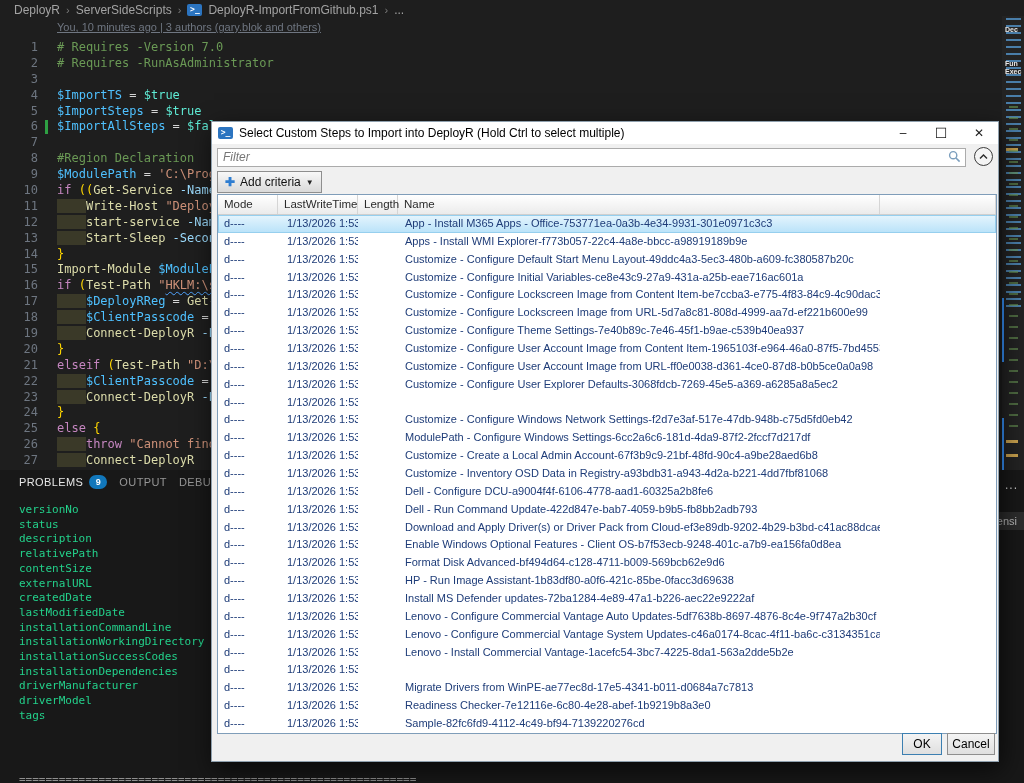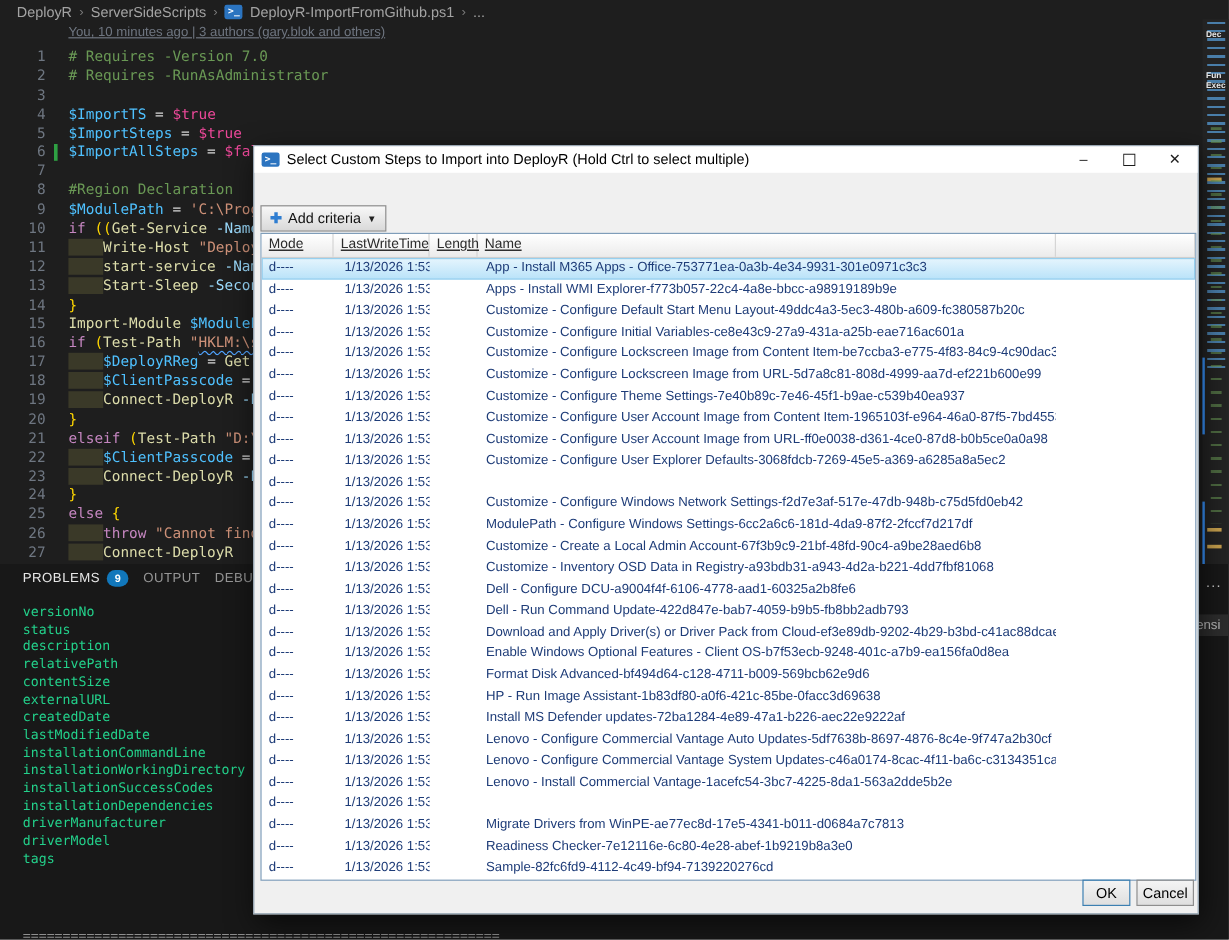--- a/index.html
+++ b/index.html
@@ -12,21 +12,21 @@
   .bc-sep{color:#7b7b7b;font-size:11px;}
   .ps-badge{width:15px;height:12px;background:#2b74c0;color:#fff;border-radius:2px;
             font:bold 8px "DejaVu Sans Mono",monospace;display:inline-flex;align-items:center;
             justify-content:center;line-height:1;}
   .blame{position:absolute;top:21px;left:57px;font-size:11px;color:#6f7681;white-space:nowrap;text-decoration:underline;}
   .code{position:absolute;top:40px;left:0;right:0;font:12px/15.9px "DejaVu Sans Mono",monospace;}
   .cline{display:flex;position:relative;height:15.9px;white-space:pre;}
   .ln{flex:0 0 38px;text-align:right;color:#6e7681;user-select:none;}
   .ctext{margin-left:19px;white-space:pre;color:#d4d4d4;}
   .gutadd{position:absolute;left:45px;top:1px;bottom:1px;width:3px;background:#2ea043;}
-  .t-cmt{color:#6a9955;} .t-var{color:#4fc1ff;} .t-const{color:#ec4899;}
+  .t-cmt{color:#6a9955;} .t-var{color:#4fc1ff;} .t-const{color:#5eead4;}
   .t-op{color:#d4d4d4;} .t-kw{color:#c586c0;} .t-fn{color:#dcdcaa;}
   .t-str{color:#ce9178;} .t-par{color:#9cdcfe;} .t-br1{color:#ffd700;} .t-br2{color:#da70d6;}
   .t-ind{background:#3a3928;}
   .t-strsq{color:#ce9178;text-decoration:underline wavy #4fa3ff 1px;text-underline-offset:2px;}
   
   .minimap{position:absolute;top:16px;right:0;width:22px;height:454px;background:#232323;z-index:1;}
   .minimap::before{content:"";position:absolute;left:4px;right:3px;top:2px;height:290px;
       background:repeating-linear-gradient(180deg,rgba(86,156,214,.75) 0 2px,transparent 2px 7px);}
   .minimap::after{content:"";position:absolute;left:7px;right:6px;top:90px;height:330px;
       background:repeating-linear-gradient(180deg,rgba(106,153,85,.6) 0 2px,transparent 2px 11px);}
@@ -67,21 +67,21 @@
   .expander{width:17px;height:17px;border:1px solid #3c3c3c;border-radius:50%;margin-left:8px;
             background:#f4f4f4;display:flex;align-items:center;justify-content:center;cursor:pointer;}
   .add-criteria{position:absolute;top:49px;left:5px;height:20px;display:flex;align-items:center;gap:5px;
                 padding:0 7px;background:linear-gradient(#f8f8f8,#d9d9d9);border:1px solid #8e8e8e;
                 font-size:12px;color:#111;cursor:pointer;}
   .plus-ic{color:#2e7dd1;font-weight:bold;font-size:12px;}
   .caret-ic{font-size:8px;color:#222;}
   .grid{position:absolute;top:72px;left:5px;width:778px;height:538px;background:#fff;
         border:1px solid #7f9db9;overflow:hidden;}
   .ghead{display:grid;grid-template-columns:60px 80px 40px 482px 1fr;height:19px;
-         background:linear-gradient(#ffffff,#ebebeb);border-bottom:1px solid #cfcfcf;text-decoration:underline;}
+         background:linear-gradient(#ffffff,#ebebeb);border-bottom:1px solid #cfcfcf;}
   .ghead .hcell{font-size:11.5px;color:#2b2b2b;line-height:19px;padding-left:6px;
                 border-right:1px solid #d5d5d5;white-space:nowrap;cursor:pointer;}
   .grow{display:grid;grid-template-columns:60px 80px 40px 482px 1fr;height:17.86px;
         font-size:11px;color:#1e3c78;line-height:17.9px;white-space:nowrap;cursor:default;}
   .grow>span{padding-left:6px;overflow:hidden;}
   .grow>.c-time{padding-left:9px;}
   .grow>.c-name{padding-left:7px;}
   .grow.selected{background:linear-gradient(#e6f5fd,#b8e2f9);outline:1px solid #96cfee;outline-offset:-1px;}
   .btnrow{position:absolute;right:3px;bottom:6px;display:flex;gap:5px;}
   .btn{height:20px;font-size:12px;color:#000;background:linear-gradient(#f4f4f4,#dfdfdf);
@@ -186,20 +186,34 @@
   <div class="titlebar">
     <span class="ps-badge">&gt;_</span>
     <span class="dlg-title">Select Custom Steps to Import into DeployR (Hold Ctrl to select multiple)</span>
     <span class="winbtns">
       <span class="winbtn">–</span>
       <span class="winbtn" style="font-size:14px;">☐</span>
       <span class="winbtn">✕</span>
     </span>
   </div>
 
+  <div class="filter-row">
+    <span class="filter-wrap">
+      <input class="filter-input" type="text" placeholder="Filter" style="">
+      <svg class="search-ic" width="13" height="13" viewBox="0 0 13 13">
+        <circle cx="5.2" cy="5.2" r="3.6" fill="none" stroke="#7b9ebd" stroke-width="1.4"></circle>
+        <line x1="8" y1="8" x2="11.6" y2="11.6" stroke="#7b9ebd" stroke-width="1.6"></line>
+      </svg>
+    </span>
+    <span class="expander">
+      <svg width="9" height="6" viewBox="0 0 9 6">
+        <polyline points="1,4.5 4.5,1 8,4.5" fill="none" stroke="#2b2b2b" stroke-width="1.4"></polyline>
+      </svg>
+    </span>
+  </div>
 
   <div class="add-criteria">
     <span class="plus-ic">✚</span>
     <span>Add criteria</span>
     <span class="caret-ic">▼</span>
   </div>
 
   <div class="grid">
     <div class="ghead" id="ghead">
         <div class="hcell">Mode</div>

